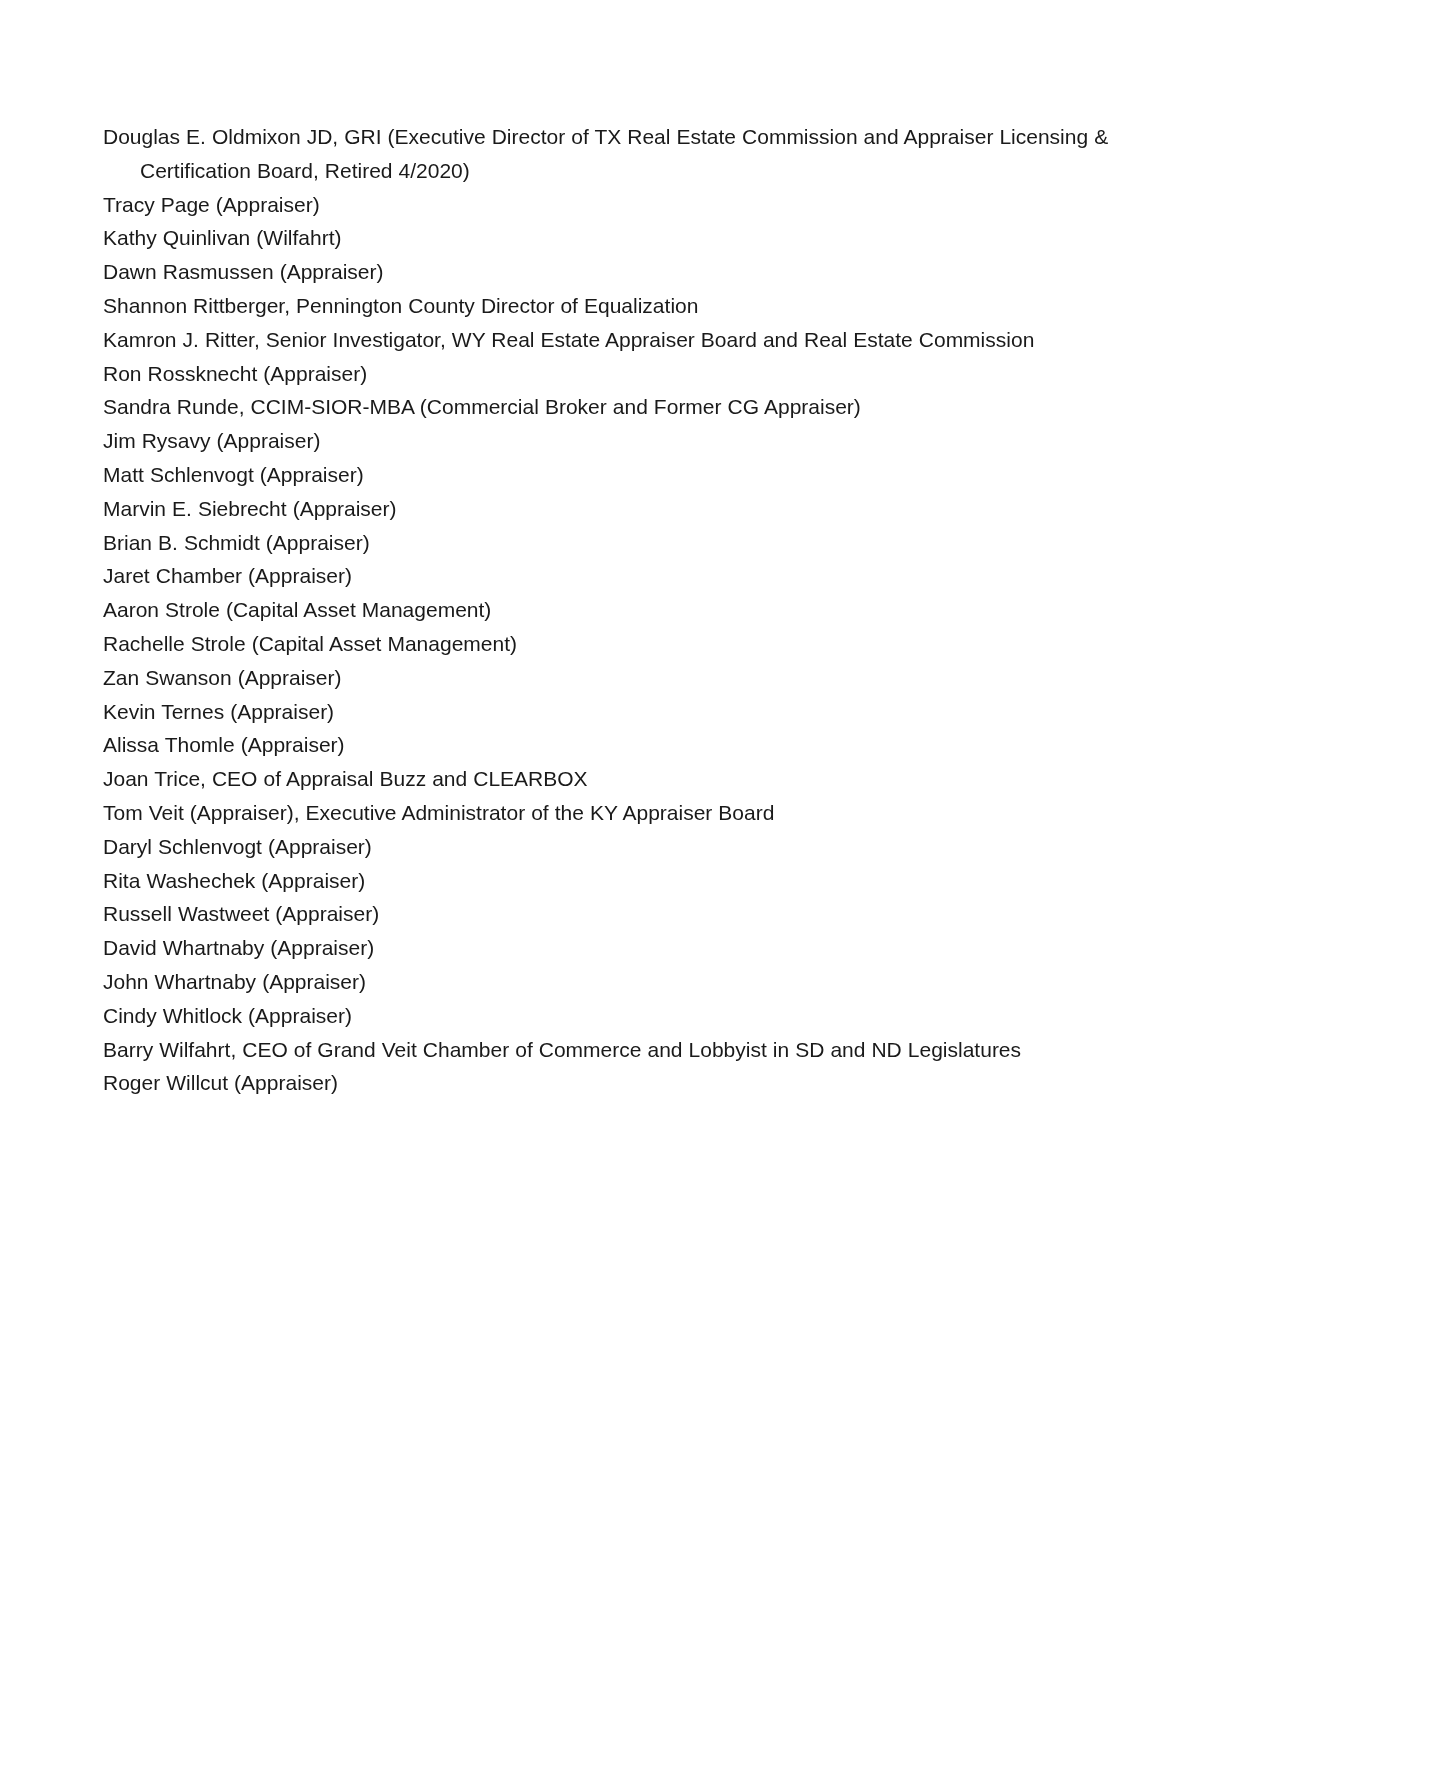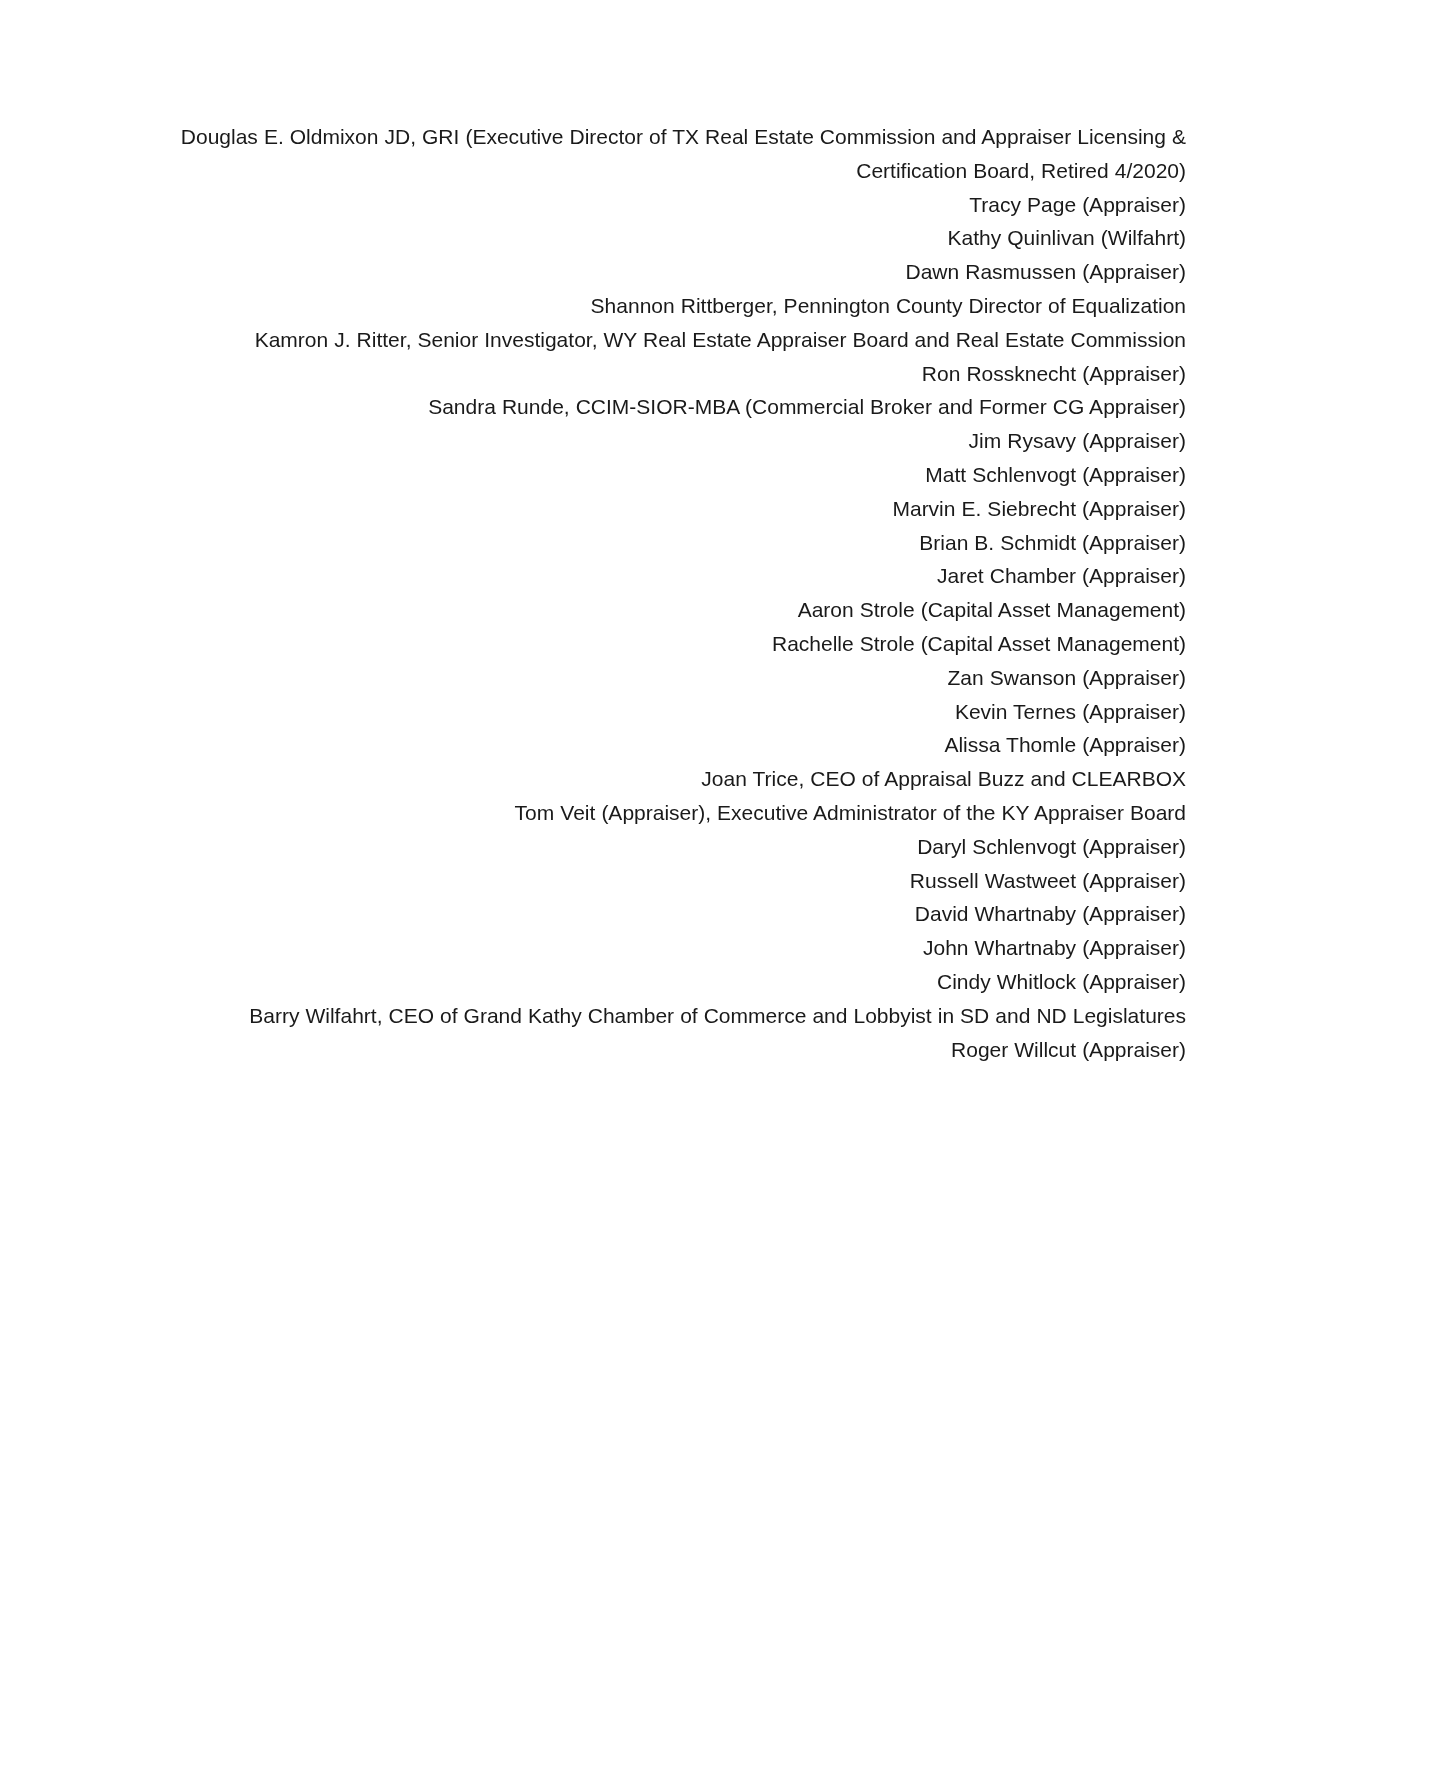--- a/index.html
+++ b/index.html
@@ -13,21 +13,20 @@
     font-family: "Liberation Sans", "DejaVu Sans", sans-serif;
     color: #1a1a1a;
     -webkit-font-smoothing: antialiased;
   }
   .page {
     box-sizing: border-box;
     width: 1456px;
     min-height: 1785px;
     padding: 120px 270px 60px 103px;
     background: #ffffff;
-    text-align: right;
   }
   .list {
     max-width: 1090px;
   }
   .entry {
     font-size: 21px;
     line-height: 33.8px;
     
     padding-left: 37px;
     text-indent: -37px;
@@ -54,20 +53,21 @@
       <div class="entry">Brian B. Schmidt (Appraiser)</div>
       <div class="entry">Jaret Chamber (Appraiser)</div>
       <div class="entry">Aaron Strole (Capital Asset Management)</div>
       <div class="entry">Rachelle Strole (Capital Asset Management)</div>
       <div class="entry">Zan Swanson (Appraiser)</div>
       <div class="entry">Kevin Ternes (Appraiser)</div>
       <div class="entry">Alissa Thomle (Appraiser)</div>
       <div class="entry">Joan Trice, CEO of Appraisal Buzz and CLEARBOX</div>
       <div class="entry">Tom Veit (Appraiser), Executive Administrator of the KY Appraiser Board</div>
       <div class="entry">Daryl Schlenvogt (Appraiser)</div>
+      <div class="entry">Rita Washechek (Appraiser)</div>
       <div class="entry">Russell Wastweet (Appraiser)</div>
       <div class="entry">David Whartnaby (Appraiser)</div>
       <div class="entry">John Whartnaby (Appraiser)</div>
       <div class="entry">Cindy Whitlock (Appraiser)</div>
-      <div class="entry">Barry Wilfahrt, CEO of Grand Kathy Chamber of Commerce and Lobbyist in SD and ND Legislatures</div>
+      <div class="entry">Barry Wilfahrt, CEO of Grand Veit Chamber of Commerce and Lobbyist in SD and ND Legislatures</div>
       <div class="entry">Roger Willcut (Appraiser)</div>
     </div>
 </div>
 
 </body></html>

